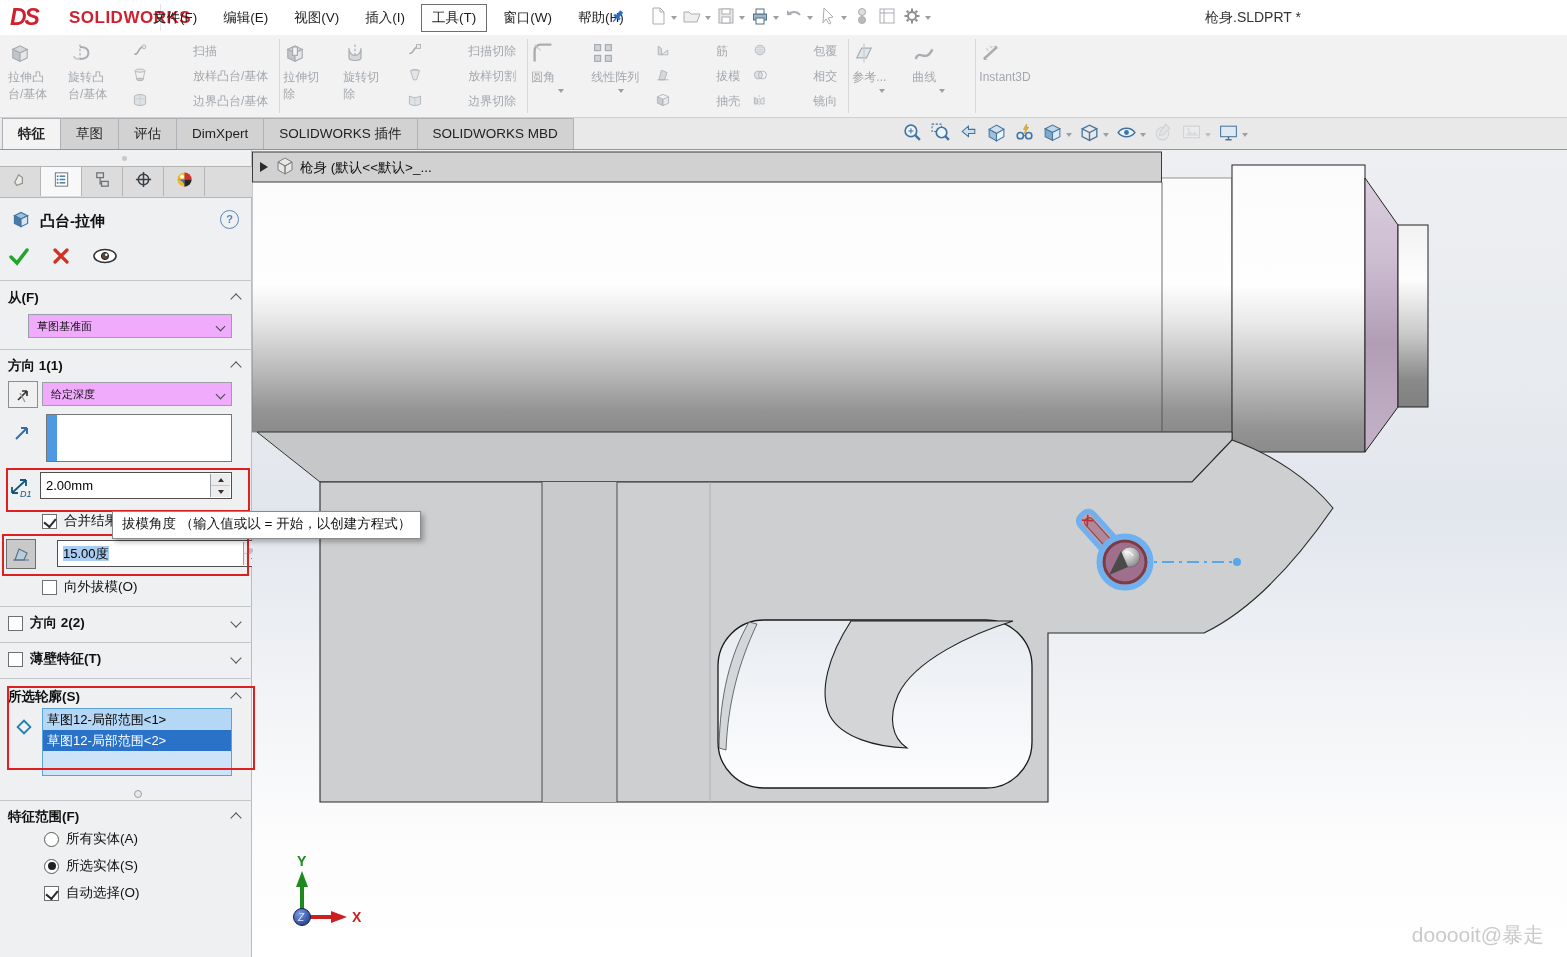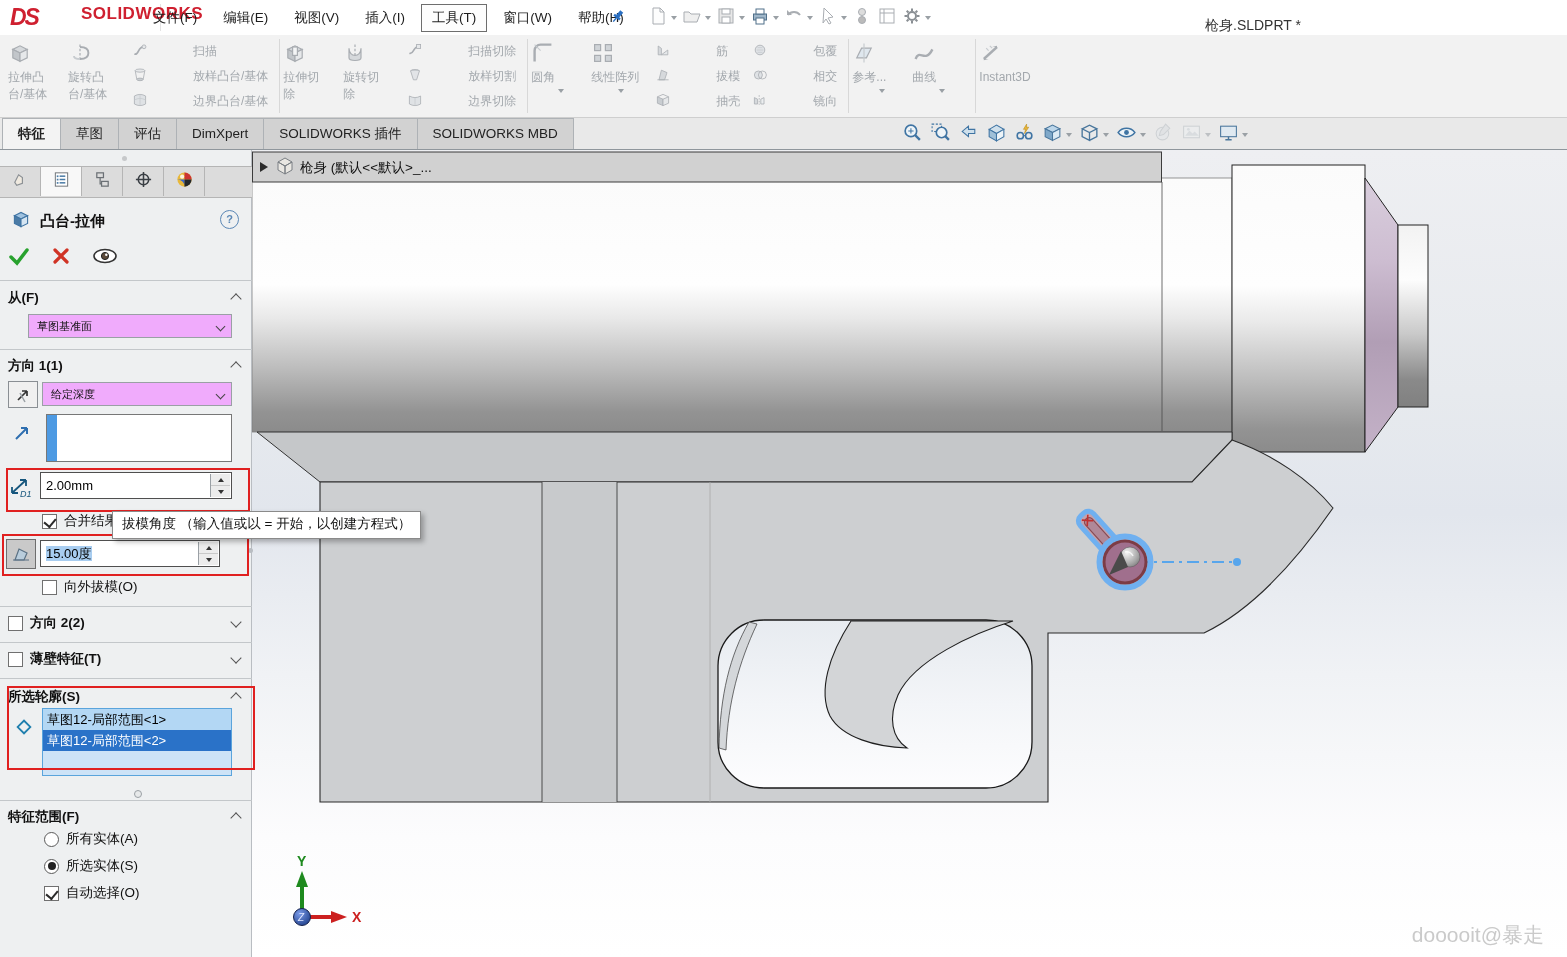--- a/index.html
+++ b/index.html
@@ -2,31 +2,31 @@
 <html><head>
 <meta charset="utf-8">
 <style>
   html,body{margin:0;padding:0;}
   body{width:1567px;height:957px;overflow:hidden;position:relative;
        font-family:"Liberation Sans","DejaVu Sans",sans-serif;background:#fff;
        -webkit-font-smoothing:antialiased;}
   .abs{position:absolute;}
   
   #menubar{position:absolute;left:0;top:0;width:1567px;height:35px;background:#fff;border-bottom:1px solid #ddd;}
-  #logo{position:absolute;left:10px;top:4px;display:flex;align-items:flex-start;gap:12px;width:150px;height:27px;border-right:1px solid #e3e3e3;}
+  #logo{position:absolute;left:10px;top:4px;display:flex;align-items:center;gap:0;width:150px;height:27px;border-right:1px solid #e3e3e3;}
   #logo .ds{font-size:23px;font-weight:bold;font-style:italic;color:#cf2030;letter-spacing:-2px;}
   #logo .sw{font-size:17px;font-weight:bold;color:#cf2030;letter-spacing:.5px;margin-left:31px;}
   #menu-items{position:absolute;left:140px;top:0;height:35px;display:flex;align-items:center;justify-content:space-between;}
   .menu-item{padding:5px 13px;font-size:13.5px;color:#1d1d1d;cursor:default;}
   .menu-item.boxed{border:1px solid #6e6e6e;padding:4px 10px;margin:0 3px;background:#fdfdfd;}
   #pin{position:absolute;left:608px;top:7px;}
   #qat{position:absolute;left:648px;top:6px;display:flex;align-items:center;}
   .qat-btn{display:flex;align-items:center;margin-right:5px;}
   .caret{width:0;height:0;border-left:3.5px solid transparent;border-right:3.5px solid transparent;border-top:4px solid #9aa0a5;margin-left:3px;}
-  #doc-title{position:absolute;left:1205px;top:9px;font-size:14px;color:#333;margin-top:8px;}
+  #doc-title{position:absolute;left:1205px;top:9px;font-size:14px;color:#333;}
   
   #ribbon{position:absolute;left:0;top:35px;width:1567px;height:83px;background:#f2f2f2;border-bottom:1px solid #cfcfcf;display:flex;align-items:stretch;padding-left:8px;box-sizing:border-box;}
   .rb-group{display:flex;align-items:stretch;}
   .rb-div{width:1px;background:#d8d8d8;margin:4px 3px;}
   .rb-big{width:60px;text-align:left;padding-top:6px;color:#a3a8ad;font-size:12px;line-height:17px;}
   .rb-big.wide{width:94px;}
   .rb-big .rb-ico{height:28px;}
   .rb-big .caret{margin:2px auto 0;}
   .rb-stack{display:flex;flex-direction:column;justify-content:center;}
   .rb-row{display:flex;align-items:center;height:25px;padding:0 8px 0 4px;font-size:12px;color:#a3a8ad;white-space:nowrap;gap:41px;}
@@ -591,21 +591,21 @@
     <span class="cb checked"></span>
     <span class="pm-label">合并结果</span>
   </div>
 
   <div class="sq-btn pressed" style="left:6px;top:389px;height:30px">
     <svg width="20" height="18">
         <path d="M4 15L8 4l8 4-3 7z" fill="#b9cddc" stroke="#5a7184" stroke-width="1.2"></path>
         <path d="M2 15h16" stroke="#5a7184"></path>
       </svg>
   </div>
-  <div class="pm-field" style="left:40px;top:390px;width:180px">
+  <div class="pm-field" style="left:57px;top:390px;width:208px">
     <span class="sel-text">15.00度</span>
     <div class="spinner">
       <div class="spin-btn">
           <span class="tri-up"></span>
         </div>
       <div class="spin-btn">
           <span class="tri-dn"></span>
         </div>
     </div>
   </div>

